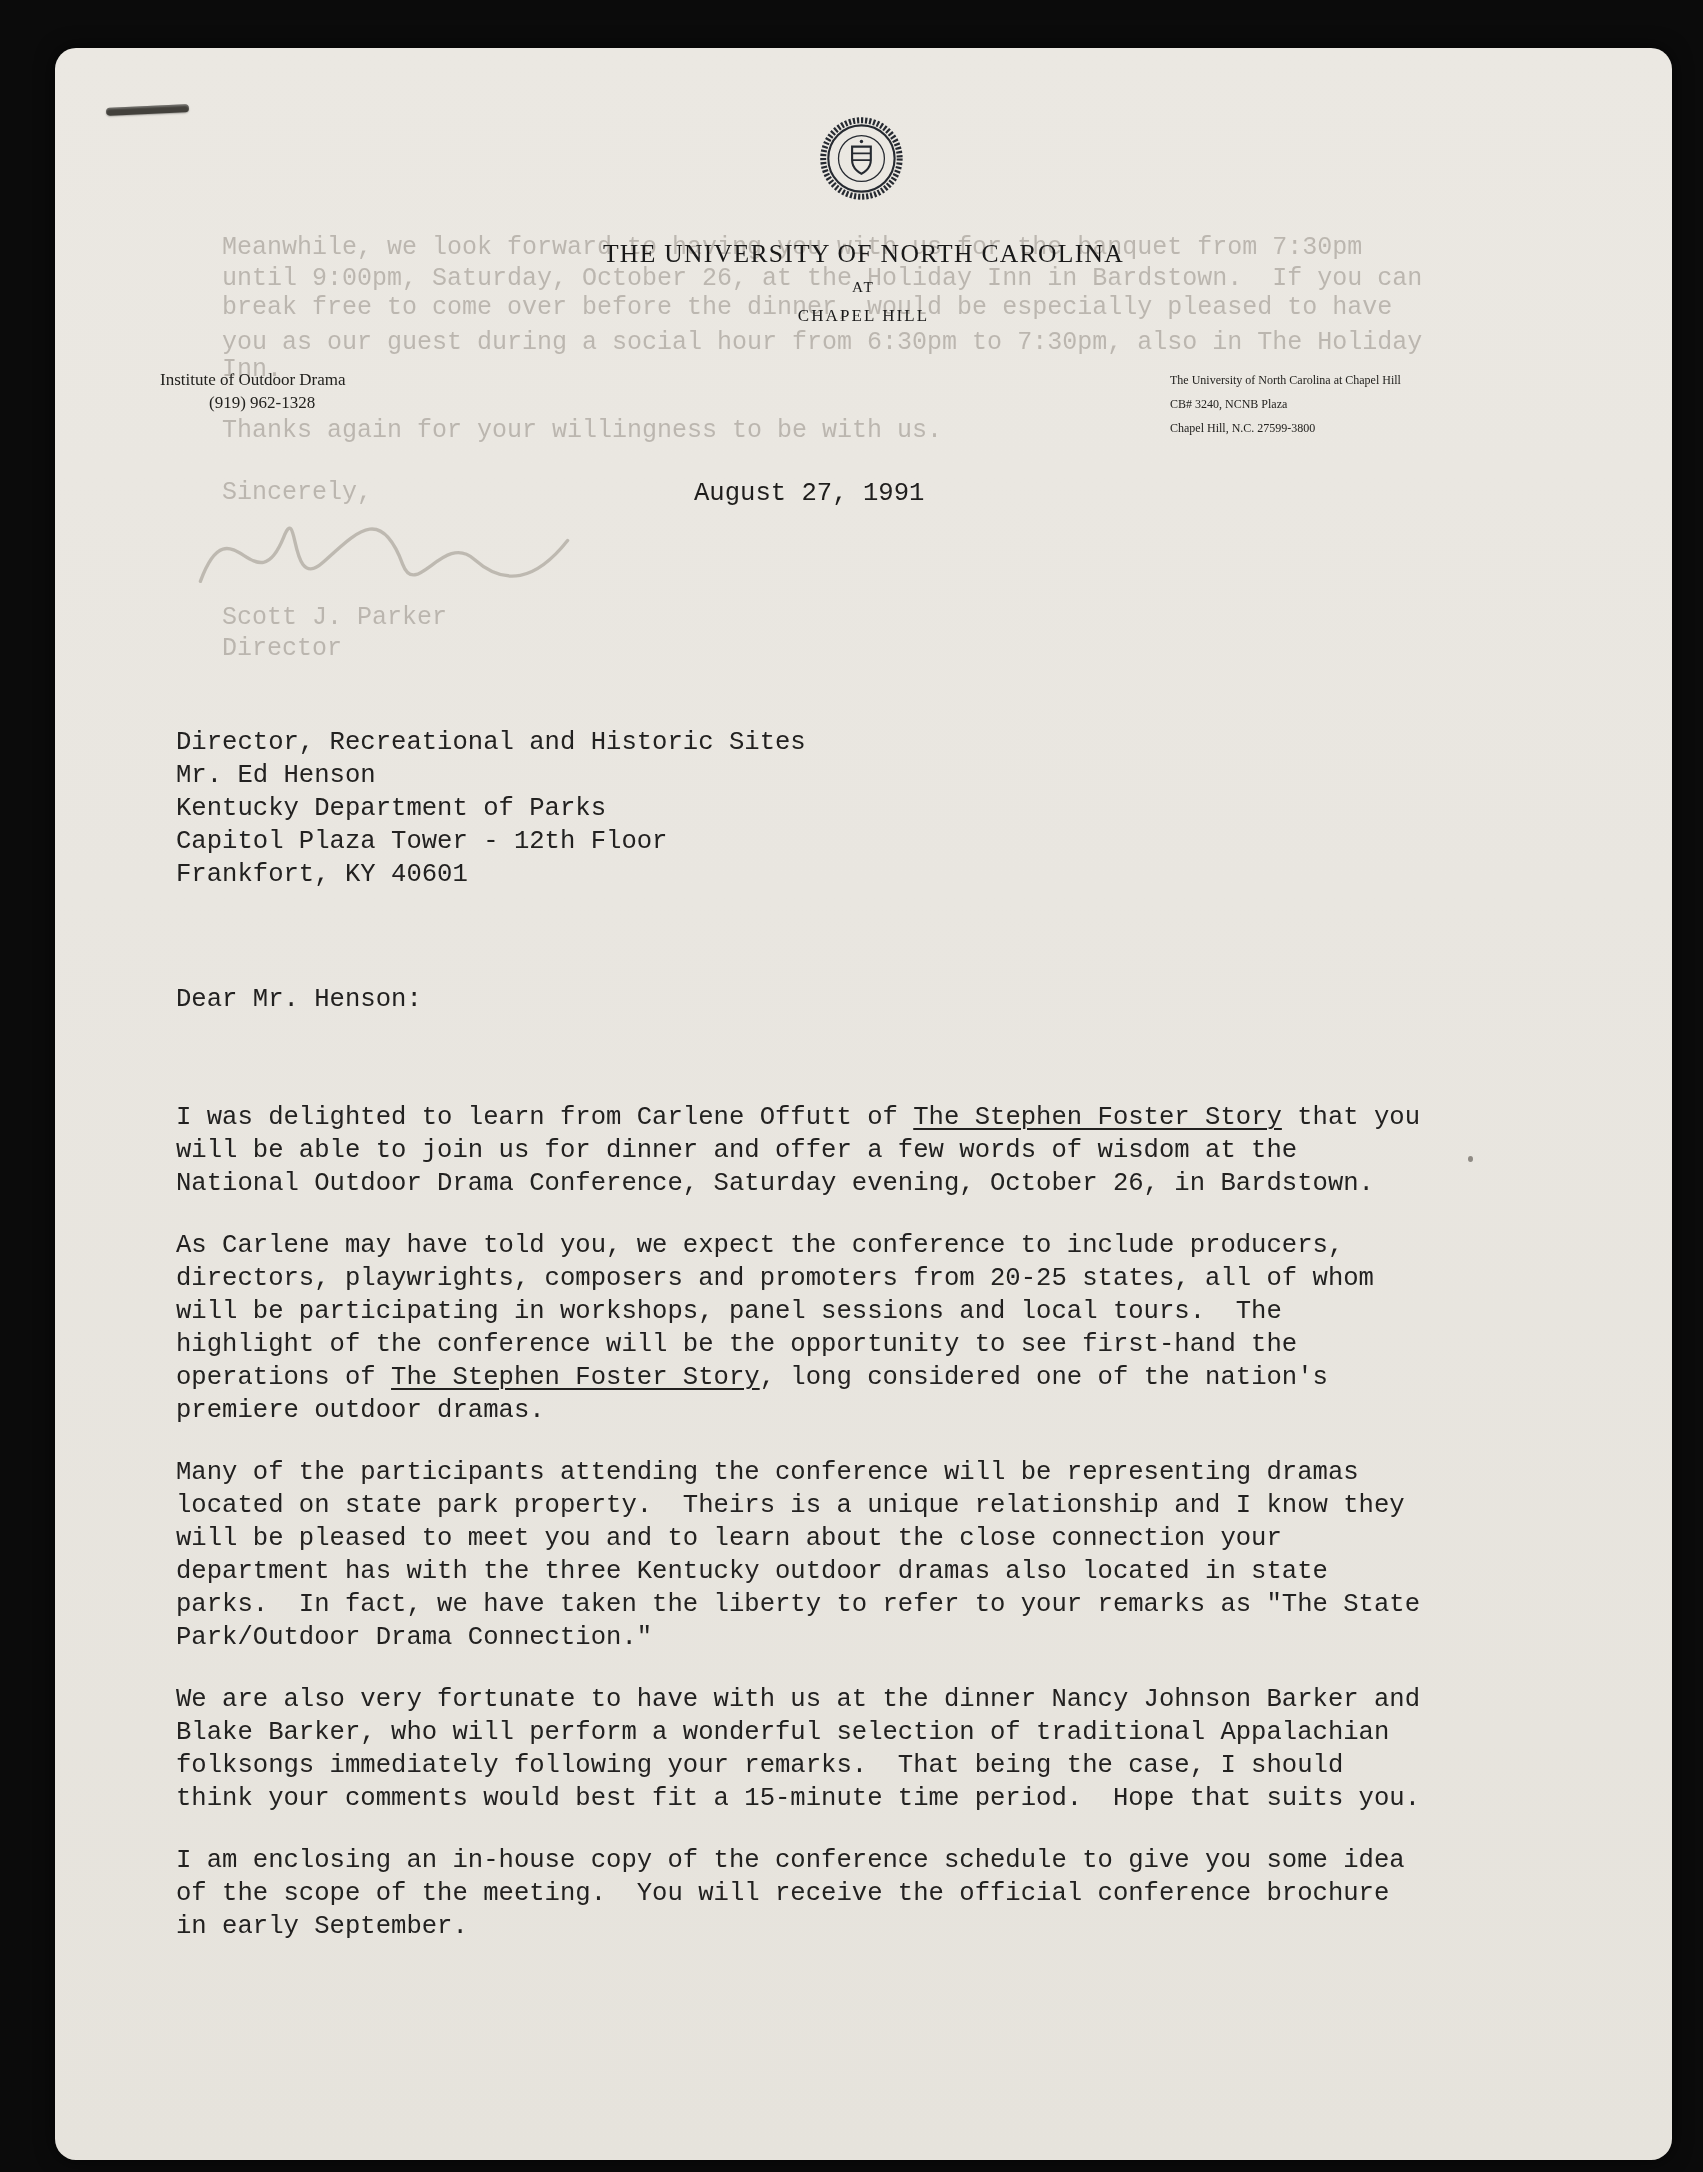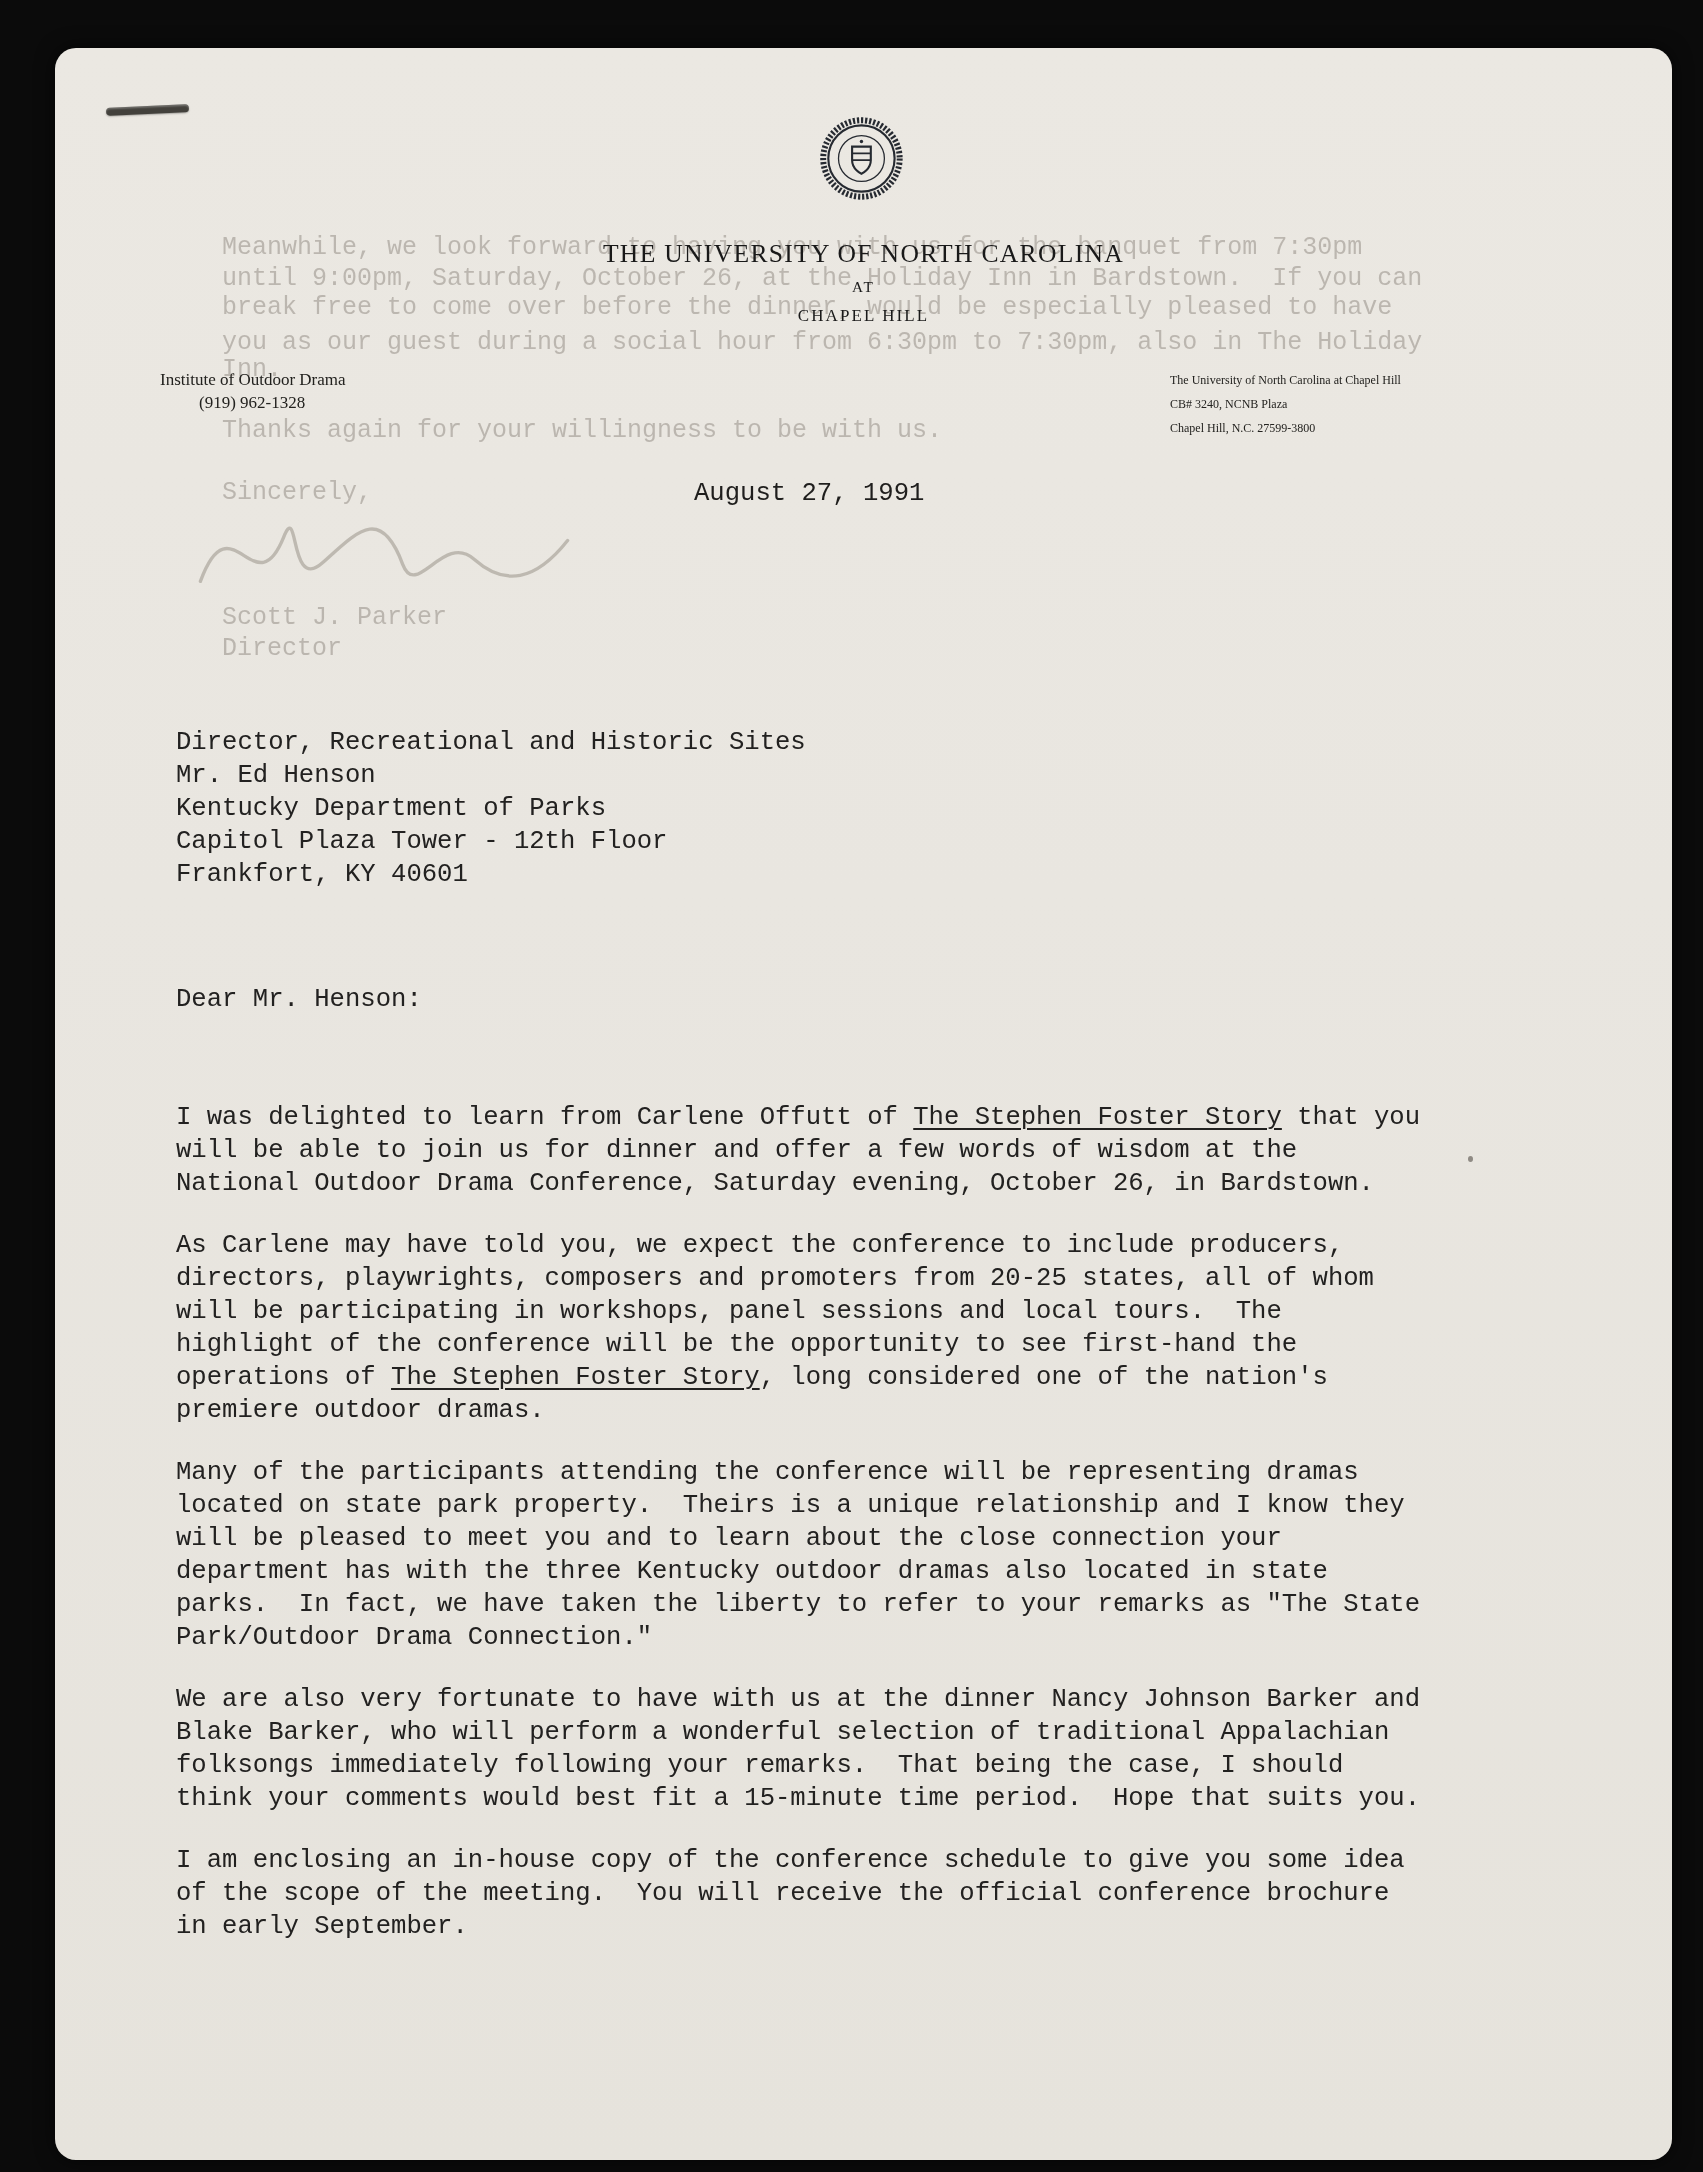--- a/index.html
+++ b/index.html
@@ -29,21 +29,21 @@
   .seal {
     position:absolute; top:66px; left:50%; transform:translateX(-53%);
   }
   .h-line { position:absolute; left:0; right:0; text-align:center; color:#191919; }
   .h-univ { top:191px; font-size:25.6px; letter-spacing:1.3px; }
   .h-at   { top:230px; font-size:15.3px; letter-spacing:2.1px; }
   .h-campus { top:258px; font-size:17px; letter-spacing:2.1px; }
   .contact-left {
     position:absolute; left:105px; top:320px; font-size:17px; color:#23221f; line-height:23px;
   }
-  .contact-left .phone { margin-left:39px; }
+  .contact-left .phone { margin-left:49px; }
   .contact-right {
     position:absolute; left:1115px; top:320px; font-size:12px; color:#23221f; line-height:24px;
   }
   .date {
     position:absolute; left:639px; top:431px;
     font-family:"Liberation Mono","DejaVu Sans Mono",monospace;
     font-size:25.6px; color:#1f1e1d; white-space:pre;
   }
   .letter-body {
     position:absolute; left:121px; top:612px; width:1397px;

